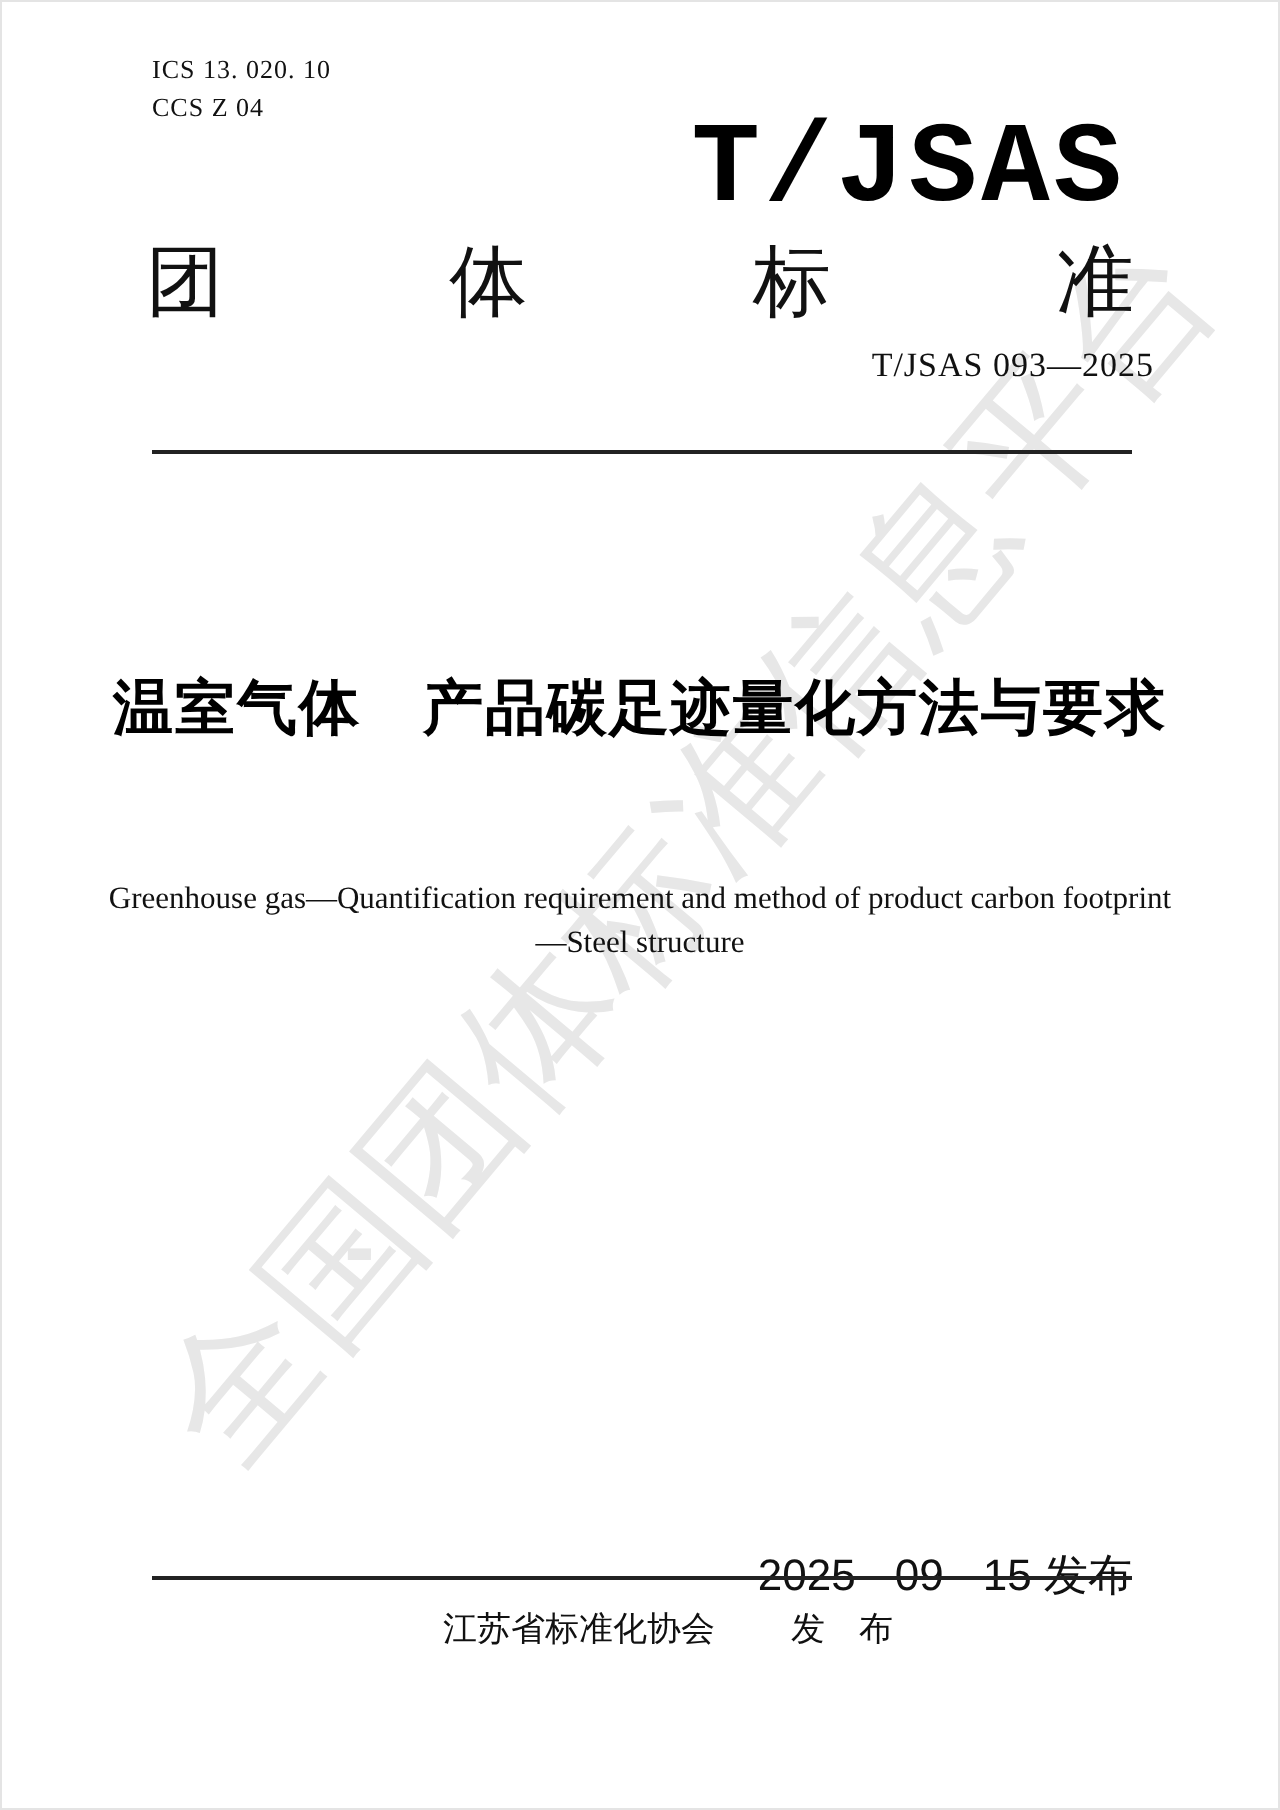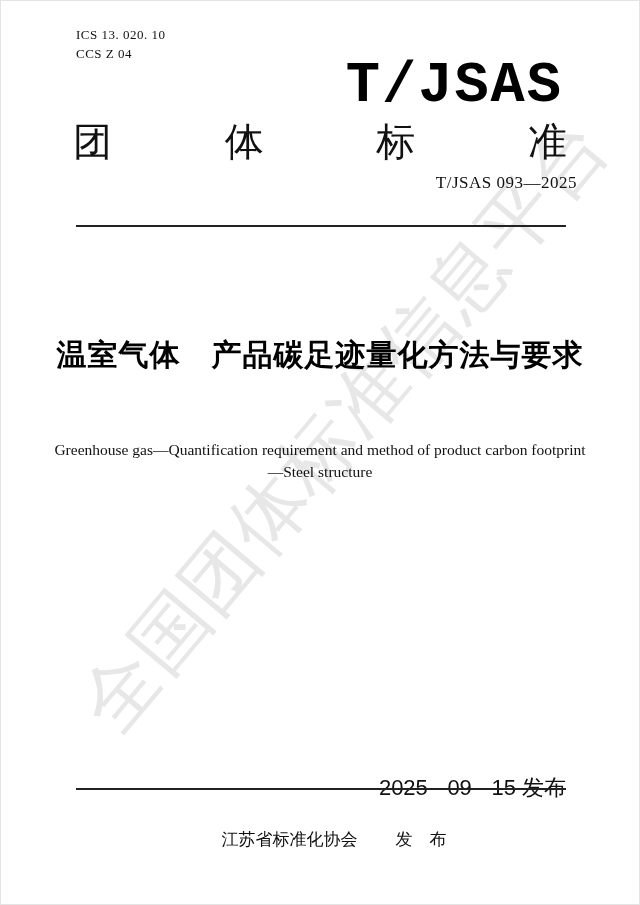--- a/index.html
+++ b/index.html
@@ -120,21 +120,21 @@
     justify-content: flex-end;
     font-family: "Liberation Sans", sans-serif;
     font-size: 22px;
     color: #111;
     margin-top: 12px;
   }
 
   .publisher-row {
     left: 0;
     right: 0;
-    top: 827px;
+    top: 802px;
     display: flex;
     justify-content: center;
     gap: 38px;
     font-family: "Liberation Sans", sans-serif;
     font-size: 17px;
     color: #111;
     padding-left: 28px;
   }
 </style>
 </head>

